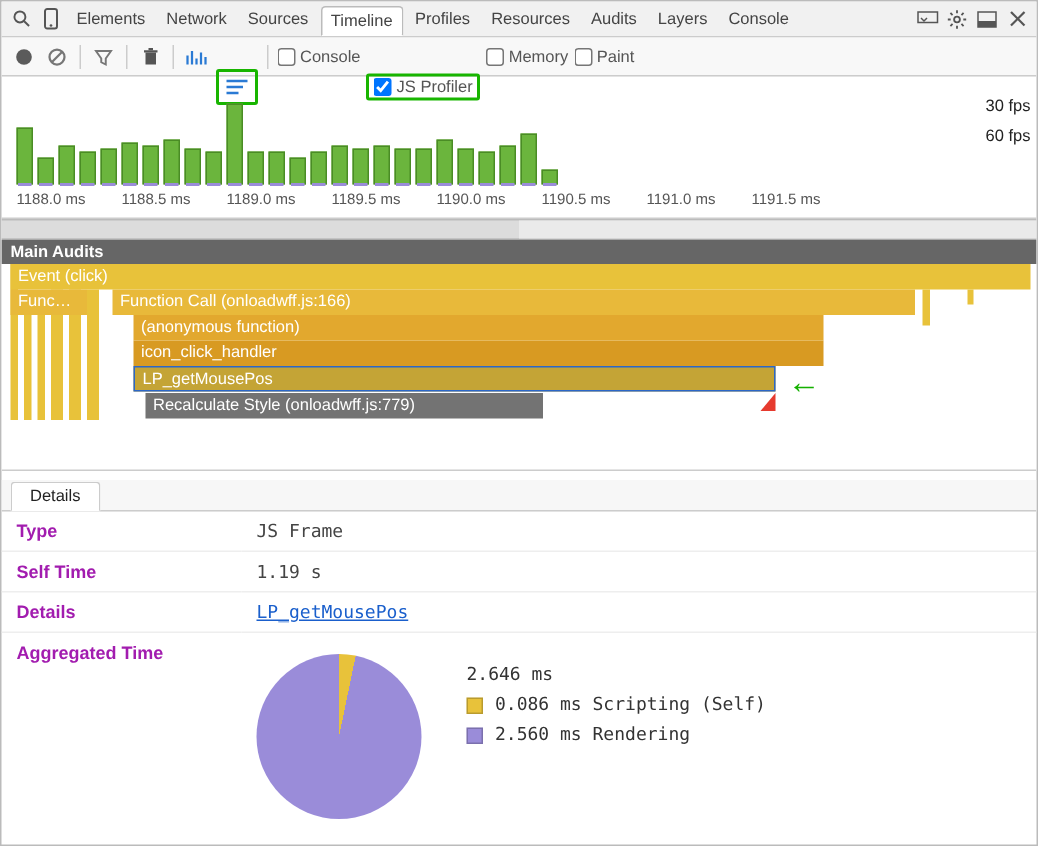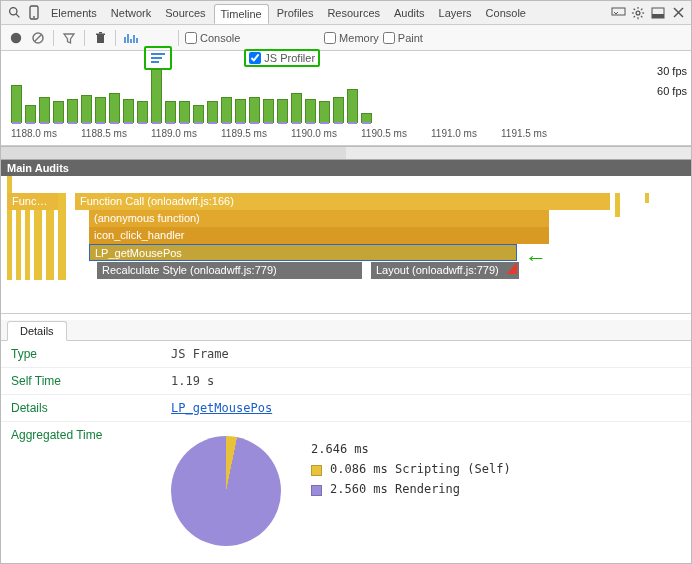--- a/index.html
+++ b/index.html
@@ -46,21 +46,21 @@
   .row-purple { background: #737373; }
   .deco-yellow { position: absolute; background: #e8c23a; }
   .red-tri { position: absolute; width: 0; height: 0; border-left: 10px solid transparent; border-bottom: 12px solid #e63a2e; }
   .green-arrow { position: absolute; color: #15b000; font-size: 22px; font-weight: bold; }
 
   .details-tabs { display: flex; border-bottom: 1px solid #ccc; margin-top: 6px; padding-left: 6px; background: #f7f7f7; }
   .details-tab { border: 1px solid #ccc; border-bottom: 1px solid #fff; background: #fff; padding: 3px 12px; font-size: 11px; border-radius: 3px 3px 0 0; position: relative; top: 1px; }
 
   .details-grid { display: grid; grid-template-columns: 160px 1fr; font-size: 12px; }
   .details-grid .label, .details-grid .value { padding: 6px 10px; border-bottom: 1px solid #eee; }
-  .details-grid .label { font-weight: normal; color: #15803d; }
+  .details-grid .label { font-weight: bold; color: #a21caf; }
   .details-grid .value { font-family: Menlo, monospace; color: #444; }
   .details-grid .value a { color: #1a5fcc; text-decoration: underline; }
   .agg { display: flex; gap: 18px; align-items: flex-start; padding: 8px 0 12px 0; }
   .pie { position: relative; width: 110px; height: 110px; border-radius: 50%; background: conic-gradient(#e8c23a 0deg 11.7deg, #9a8cd9 11.7deg 360deg); }
   .legend { font-family: Menlo, monospace; font-size: 12px; color: #333; }
   .leg-row { display: flex; align-items: flex-end; gap: 8px; margin: 6px 12px; }
   .sw { width: 11px; height: 11px; border: 1px solid rgba(0,0,0,.2); }
   .sw-y { background: #e8c23a; }
   .sw-p { background: #9a8cd9; }
 
@@ -296,27 +296,27 @@
 
 <div class="flame-header">Main Audits</div>
 <div class="flame">
   <div class="deco-yellow" style="left:6px;top:0;width:5px;height:104px"></div>
   <div class="deco-yellow" style="left:15px;top:34px;width:5px;height:70px"></div>
   <div class="deco-yellow" style="left:24px;top:34px;width:5px;height:70px"></div>
   <div class="deco-yellow" style="left:33px;top:17px;width:8px;height:87px"></div>
   <div class="deco-yellow" style="left:45px;top:17px;width:8px;height:87px"></div>
   <div class="deco-yellow" style="left:57px;top:17px;width:8px;height:87px"></div>
 
+  <div class="flame-row row-evt" style="left:6px;top:0;width:680px">Event (click)</div>
   <div class="flame-row row-fn" style="left:6px;top:17px;width:51px">Func…54)</div>
   <div class="flame-row row-fn" style="left:74px;top:17px;width:535px">Function Call (onloadwff.js:166)</div>
   <div class="flame-row row-handler" style="left:88px;top:51px;width:460px">icon_click_handler</div>
   <div class="flame-row row-anon" style="left:88px;top:34px;width:460px">(anonymous function)</div>
   <div class="flame-row row-selected" style="left:88px;top:68px;width:428px">LP_getMousePos</div>
   <div class="flame-row row-purple" style="left:96px;top:86px;width:265px">Recalculate Style (onloadwff.js:779)</div>
-  <div class="flame-row row-purple" style="left:370px;top:86px;width:148px">Layout (onloadwff.js:779)</div>
   <div class="red-tri" style="left:506px;top:86px"></div>
   <div class="deco-yellow" style="left:614px;top:17px;width:5px;height:24px"></div>
   <div class="deco-yellow" style="left:644px;top:17px;width:4px;height:10px"></div>
   <div class="green-arrow" style="left:524px;top:66px">←</div>
 </div>
 
 <div class="details-tabs">
   <div class="details-tab">Details</div>
 </div>
 <div class="details-grid">

